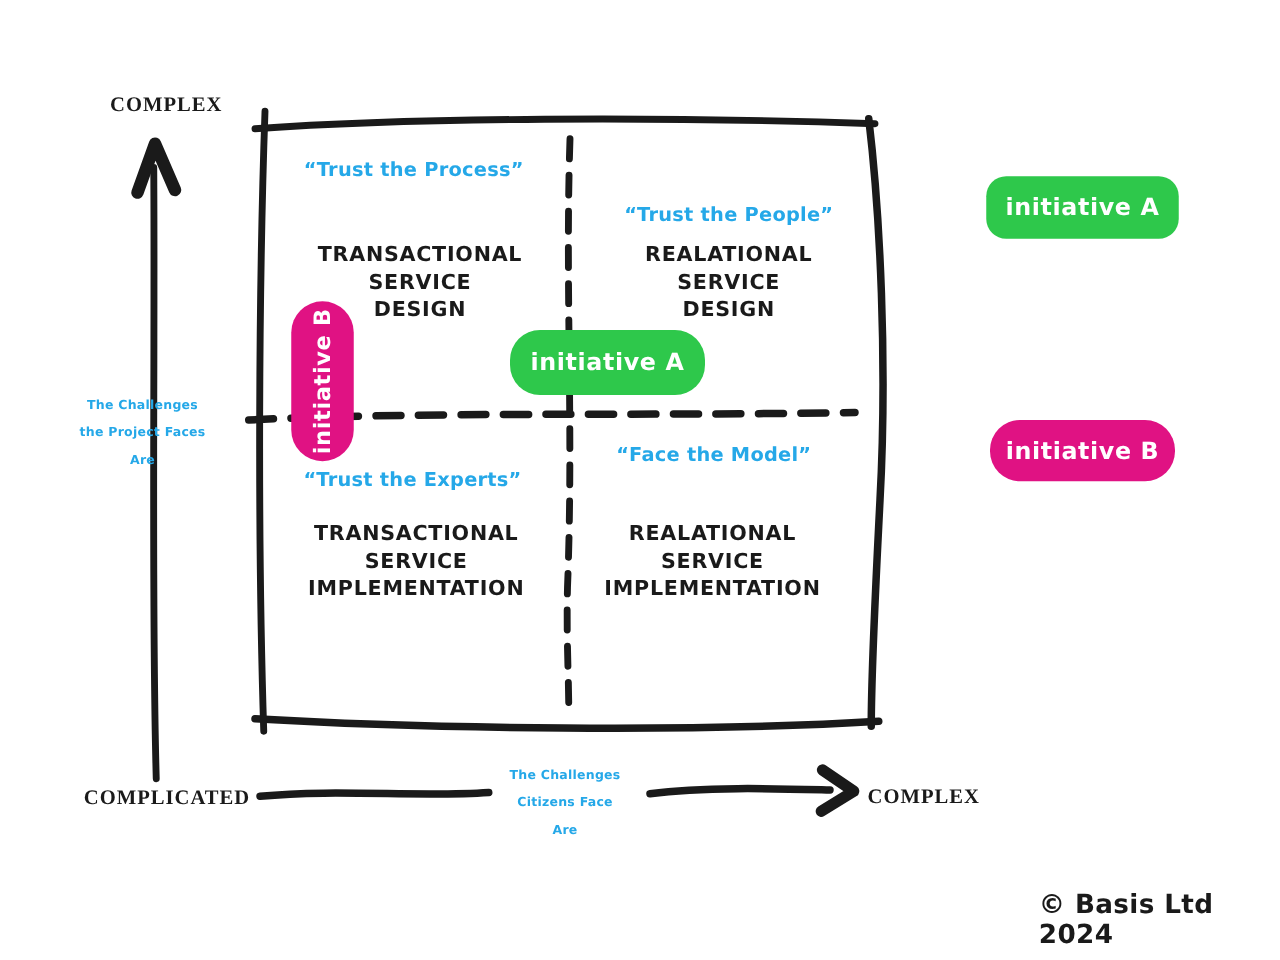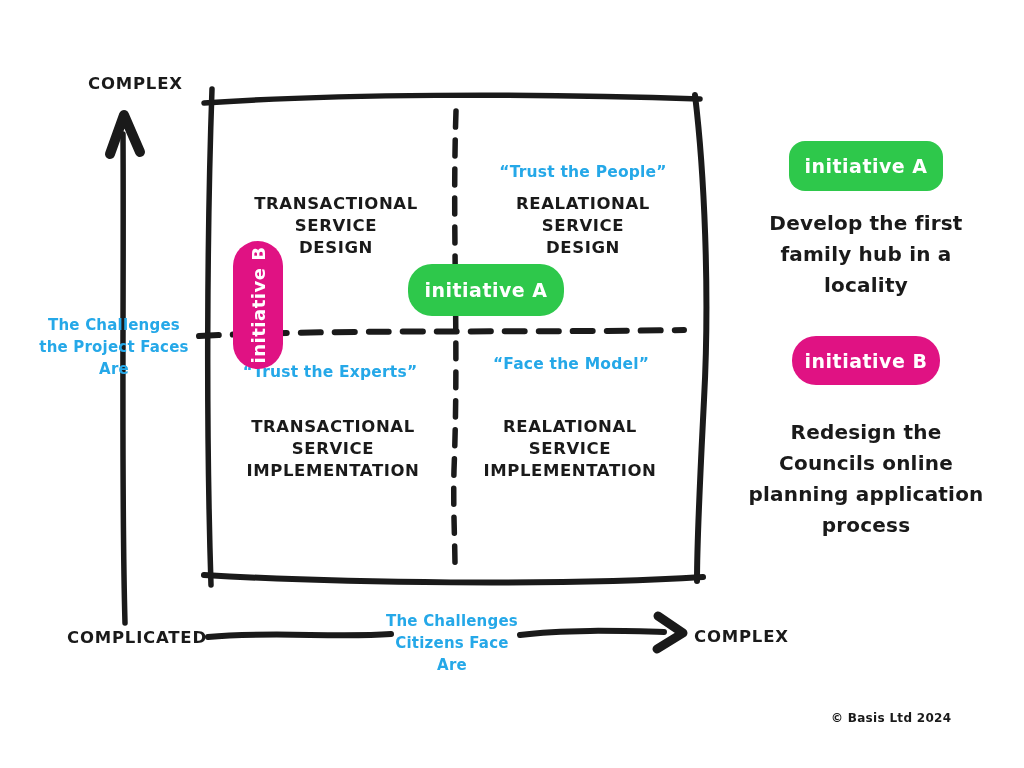--- a/index.html
+++ b/index.html
@@ -22,24 +22,24 @@
   }
   .abs { position: absolute; }
   svg.strokes { position: absolute; left: 0; top: 0; pointer-events: none; }
   svg.strokes path {
     fill: none;
     stroke: var(--ink);
     stroke-linecap: round;
     stroke-linejoin: round;
   }
   .multiline { white-space: pre-line; }
-  .axis-label { font-size: 16.5px; letter-spacing: 0.8px; }
+  .axis-label { font-size: 16.5px; letter-spacing: 0.8px; font-family: Liberation Serif, serif; }
   .blue-label {
     color: var(--blue);
-    font-size: 15px;
+    font-size: 10px;
     line-height: 22px;
     text-align: center;
     letter-spacing: 0.2px;
   }
   .quote {
     color: var(--blue);
     font-size: 15.5px;
     text-align: center;
     letter-spacing: 0.2px;
     width: 210px;
@@ -68,21 +68,21 @@
     transform: rotate(-90deg);
   }
   .legend-pill-a { left: 789px; top: 141px; width: 154px; height: 50px; border-radius: 16px; font-size: 19px; }
   .legend-pill-b { left: 792px; top: 336px; width: 148px; height: 49px; border-radius: 24px; font-size: 19px; }
   .legend-desc {
     font-size: 20px;
     line-height: 31px;
     text-align: center;
     letter-spacing: 0.2px;
   }
-  .copyright { font-size: 12px; letter-spacing: 0.3px; }
+  .copyright { font-size: 21px; letter-spacing: 0.3px; }
 </style>
 </head>
 <body>
 
 <div class="canvas">
 
   <svg class="strokes" width="1024" height="768" viewBox="0 0 1024 768">
 
     <path d="M 125 623 C 121 480 124 300 123 134" stroke-width="5.5"></path>
     <path d="M 110 154 L 124 115 L 140 152" stroke-width="10"></path>
@@ -103,48 +103,42 @@
   <div class="abs axis-label" style="left:88px; top:74px;">COMPLEX</div>
   <div class="abs blue-label multiline" style="left:24px; top:314px; width:180px;">The Challenges
 the Project Faces
 Are</div>
   <div class="abs axis-label" style="left:67px; top:628px;">COMPLICATED</div>
   <div class="abs axis-label" style="left:694px; top:627px;">COMPLEX</div>
   <div class="abs blue-label multiline" style="left:372px; top:610px; width:160px;">The Challenges
 Citizens Face
 Are</div>
 
+  <div class="abs quote" style="left:226px; top:127px;">“Trust the Process”</div>
   <div class="abs qtitle multiline" style="left:236px; top:193px;">TRANSACTIONAL
 SERVICE
 DESIGN</div>
 
   <div class="abs quote" style="left:478px; top:127px;margin-top:36px;">“Trust the People”</div>
   <div class="abs qtitle multiline" style="left:483px; top:193px;">REALATIONAL
 SERVICE
 DESIGN</div>
 
-  <div class="abs quote" style="left:225px; top:363px;">“Trust the Experts”</div>
+  <div class="abs quote" style="left:225px; top:375px;">“Trust the Experts”</div>
   <div class="abs qtitle multiline" style="left:233px; top:416px;">TRANSACTIONAL
 SERVICE
 IMPLEMENTATION</div>
 
   <div class="abs quote" style="left:466px; top:355px;">“Face the Model”</div>
   <div class="abs qtitle multiline" style="left:470px; top:416px;">REALATIONAL
 SERVICE
 IMPLEMENTATION</div>
 
   <div class="abs pill green sticker-a">initiative A</div>
   <div class="abs pill pink sticker-b">initiative B</div>
 
   <div class="abs pill green legend-pill-a">initiative A</div>
-  <div class="abs legend-desc multiline" style="left:756px; top:208px; width:220px;">Develop the first
-family hub in a
-locality</div>
 
   <div class="abs pill pink legend-pill-b">initiative B</div>
-  <div class="abs legend-desc multiline" style="left:746px; top:417px; width:240px;">Redesign the
-Councils online
-planning application
-process</div>
 
   <div class="abs copyright" style="left:831px; top:711px;">© Basis Ltd 2024</div>
 
 </div>
 
 </body></html>

